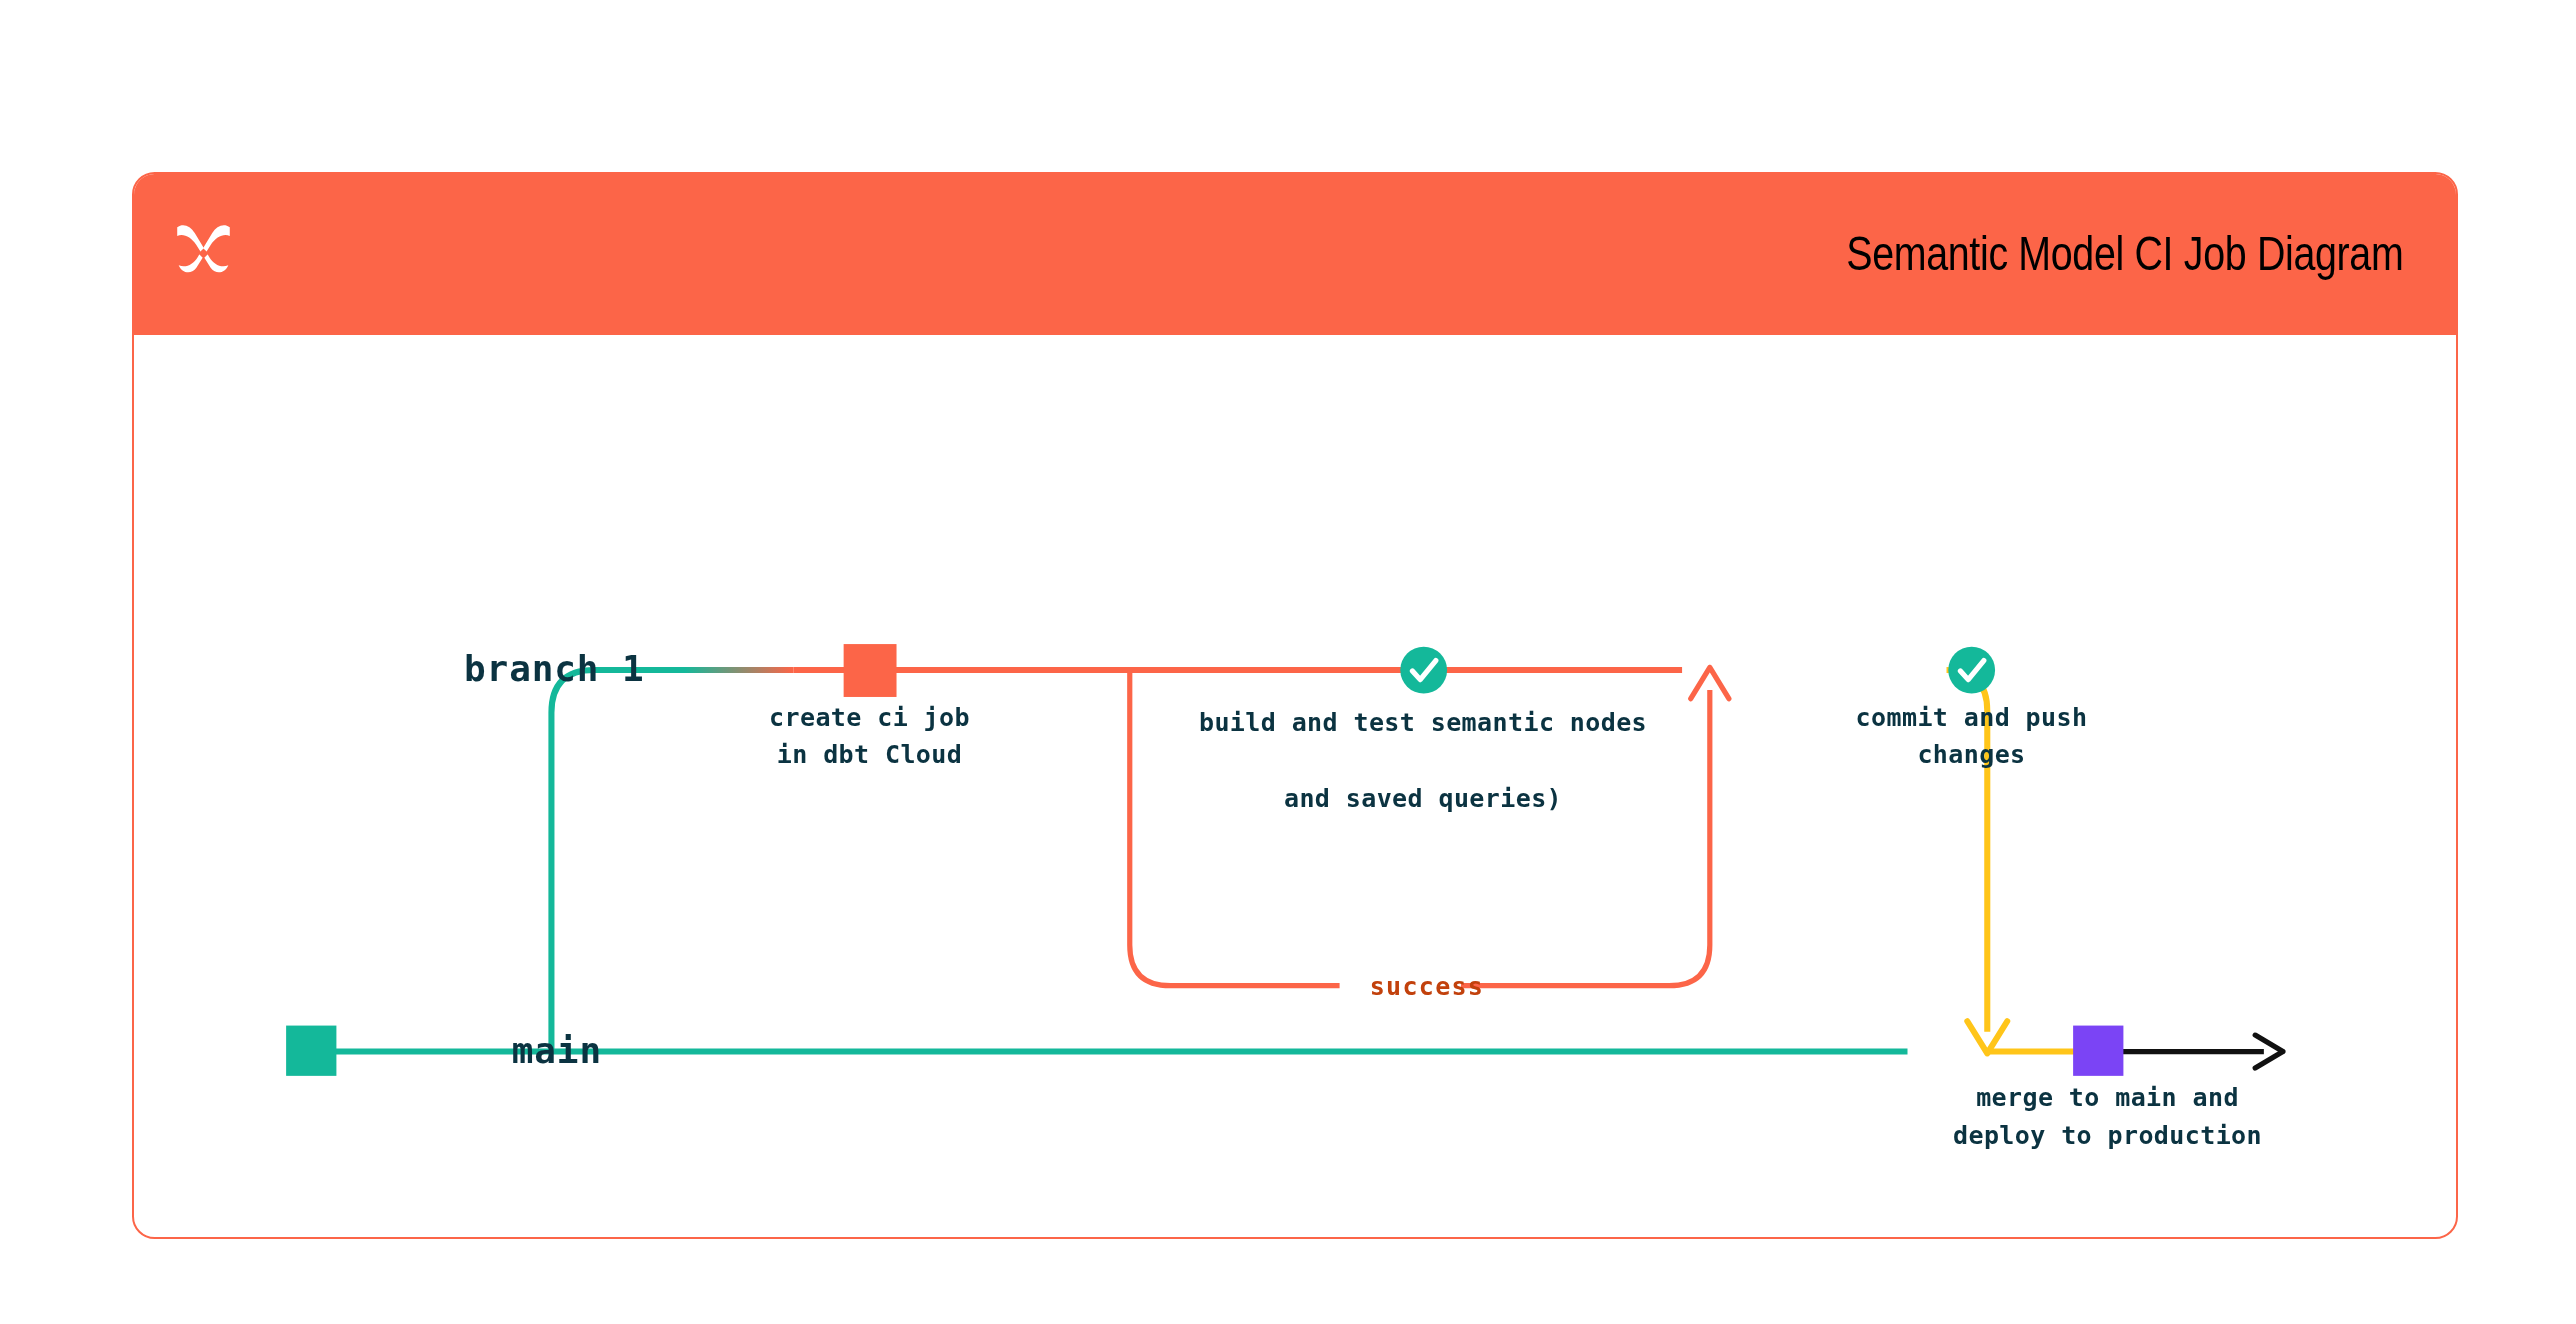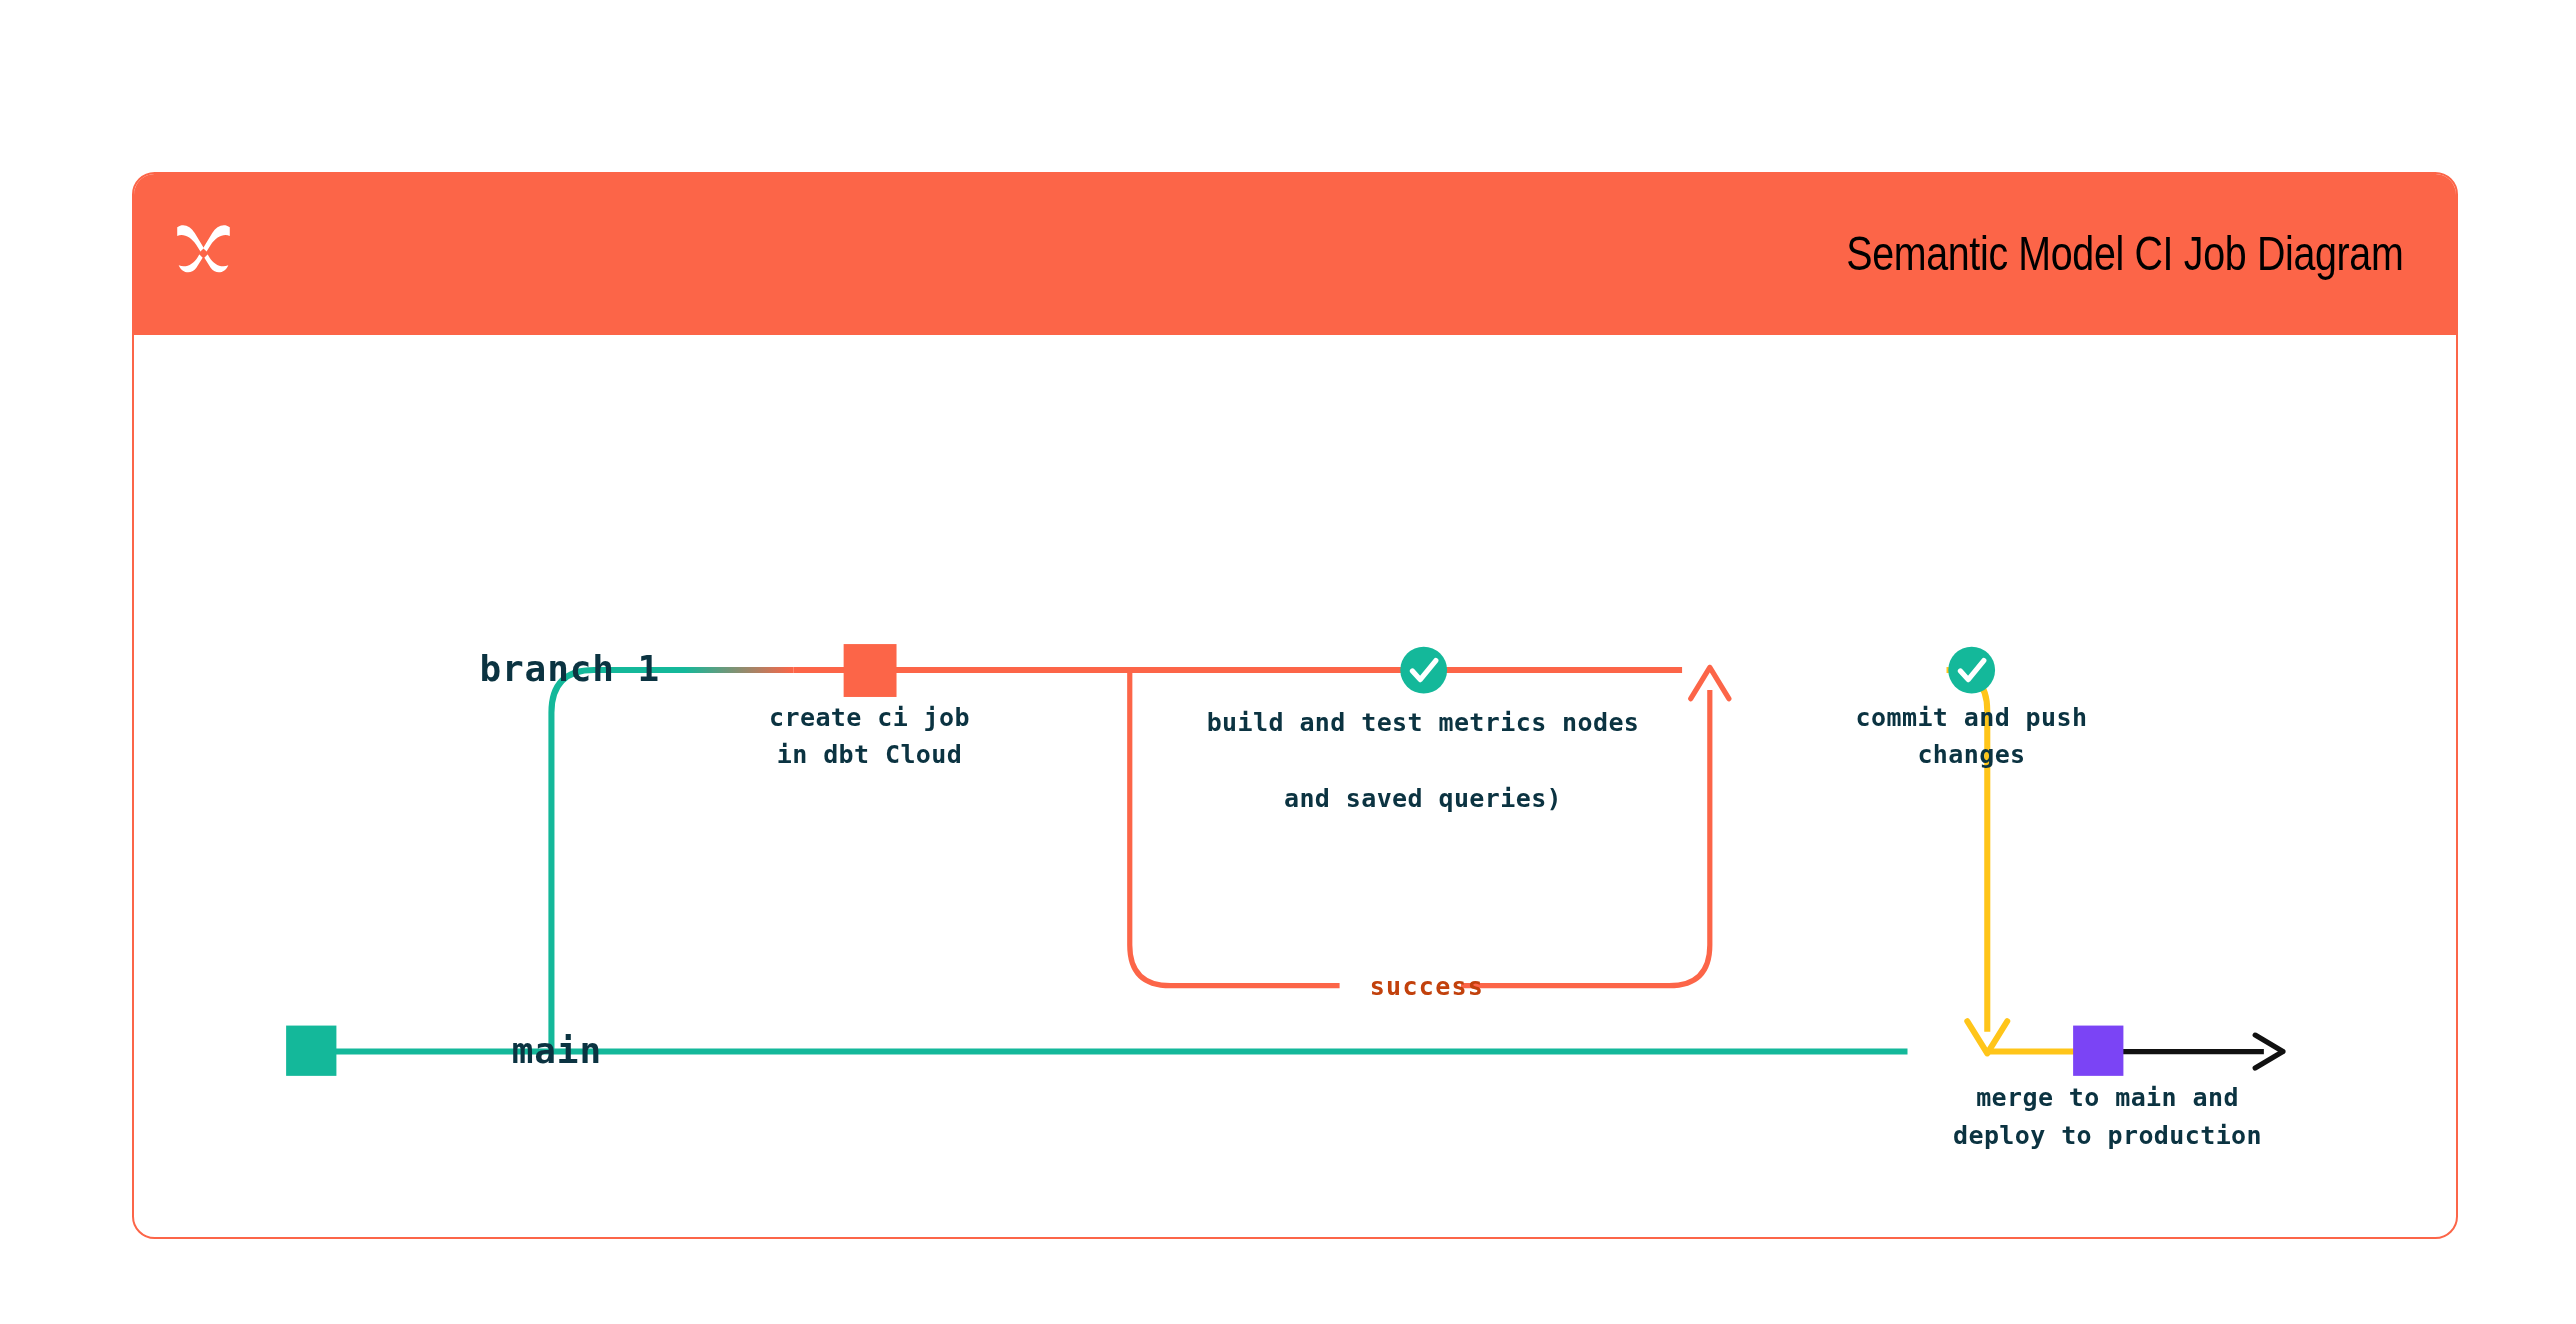--- a/index.html
+++ b/index.html
@@ -189,28 +189,28 @@
         </g>
 
         <g>
           <circle cx="2119" cy="383" r="27" fill="#14B89A"></circle>
           <path d="M 2106 384 L 2115 394 L 2133 372" fill="none" stroke="#ffffff" stroke-width="6" stroke-linecap="round" stroke-linejoin="round"></path>
         </g>
 
         <rect x="2236" y="793" width="58" height="58" fill="#7B44F5"></rect>
       </svg>
 
-      <div class="lbl branch-name" style="left:318px; top:308px; width:208px; text-align:right;">branch 1</div>
+      <div class="lbl branch-name" style="left:330px; top:308px; width:208px; text-align:left;">branch 1</div>
 
       <div class="lbl branch-name" style="left:260px; top:690px; width:208px; text-align:right;">main</div>
 
       <div class="lbl node-label" style="left:562px; top:364px; width:347px;">create ci job</div>
       <div class="lbl node-label" style="left:562px; top:401px; width:347px;">in dbt Cloud</div>
 
-      <div class="lbl node-label" style="left:977px; top:369px; width:624px;">build and test metrics nodes</div>
+      <div class="lbl node-label" style="left:977px; top:369px; width:624px;">build and test semantic nodes</div>
       <div class="lbl node-label" style="left:977px; top:445px; width:624px;">and saved queries)</div>
 
       <div class="lbl success-label" style="left:1154px; top:633px; width:278px;">success</div>
 
       <div class="lbl node-label" style="left:1664px; top:364px; width:347px;">commit and push</div>
       <div class="lbl node-label" style="left:1664px; top:401px; width:347px;">changes</div>
 
       <div class="lbl node-label" style="left:1722px; top:782px; width:503px;">deploy to production</div>
       <div class="lbl node-label" style="left:1722px; top:744px; width:503px;">merge to main and</div>
 

